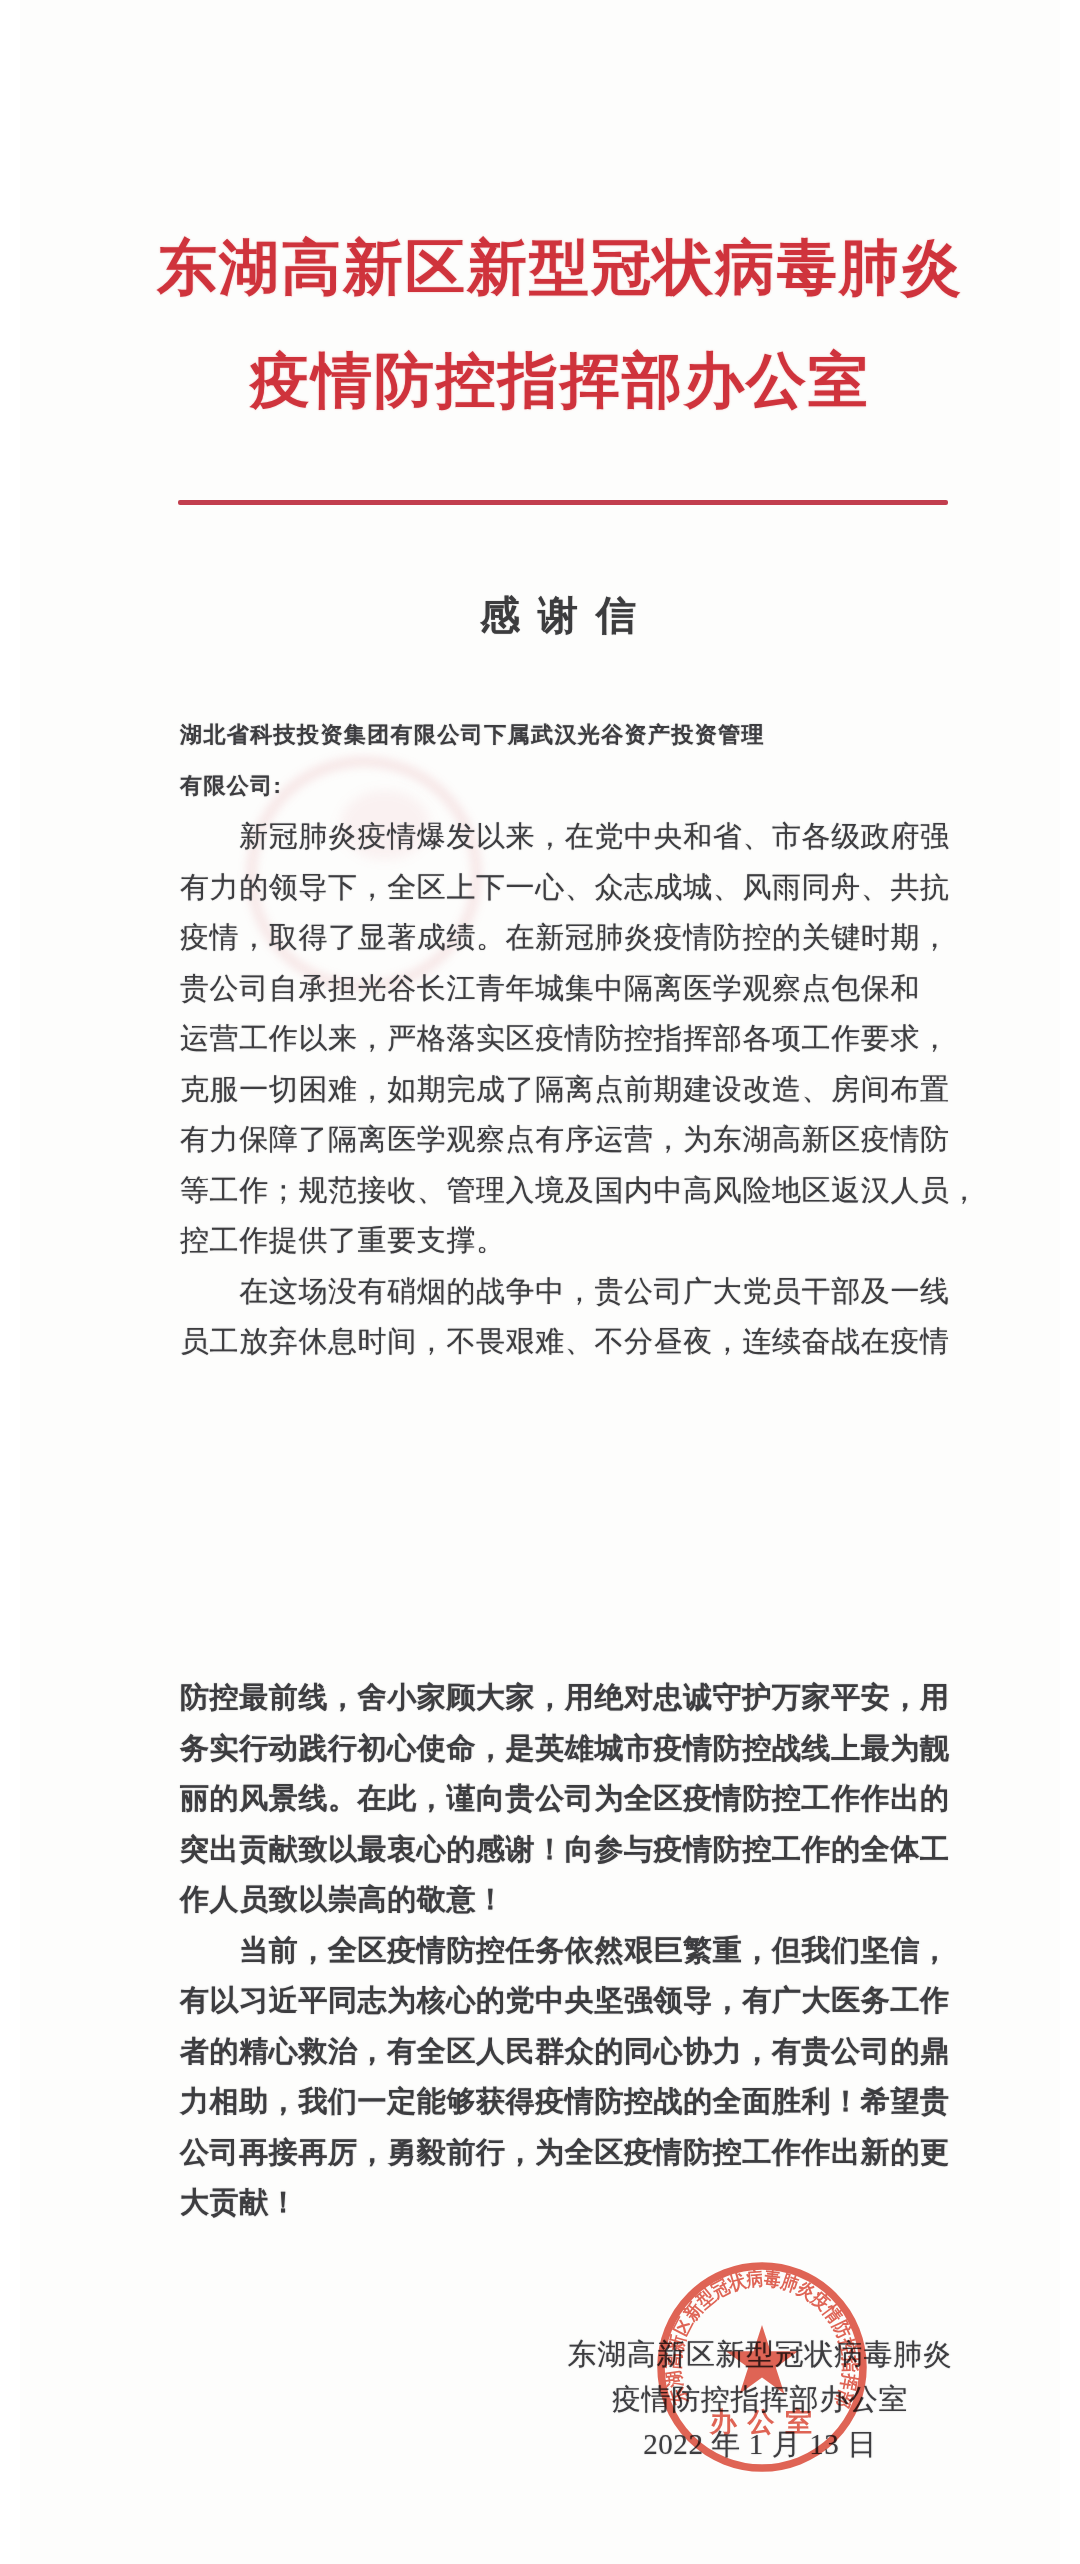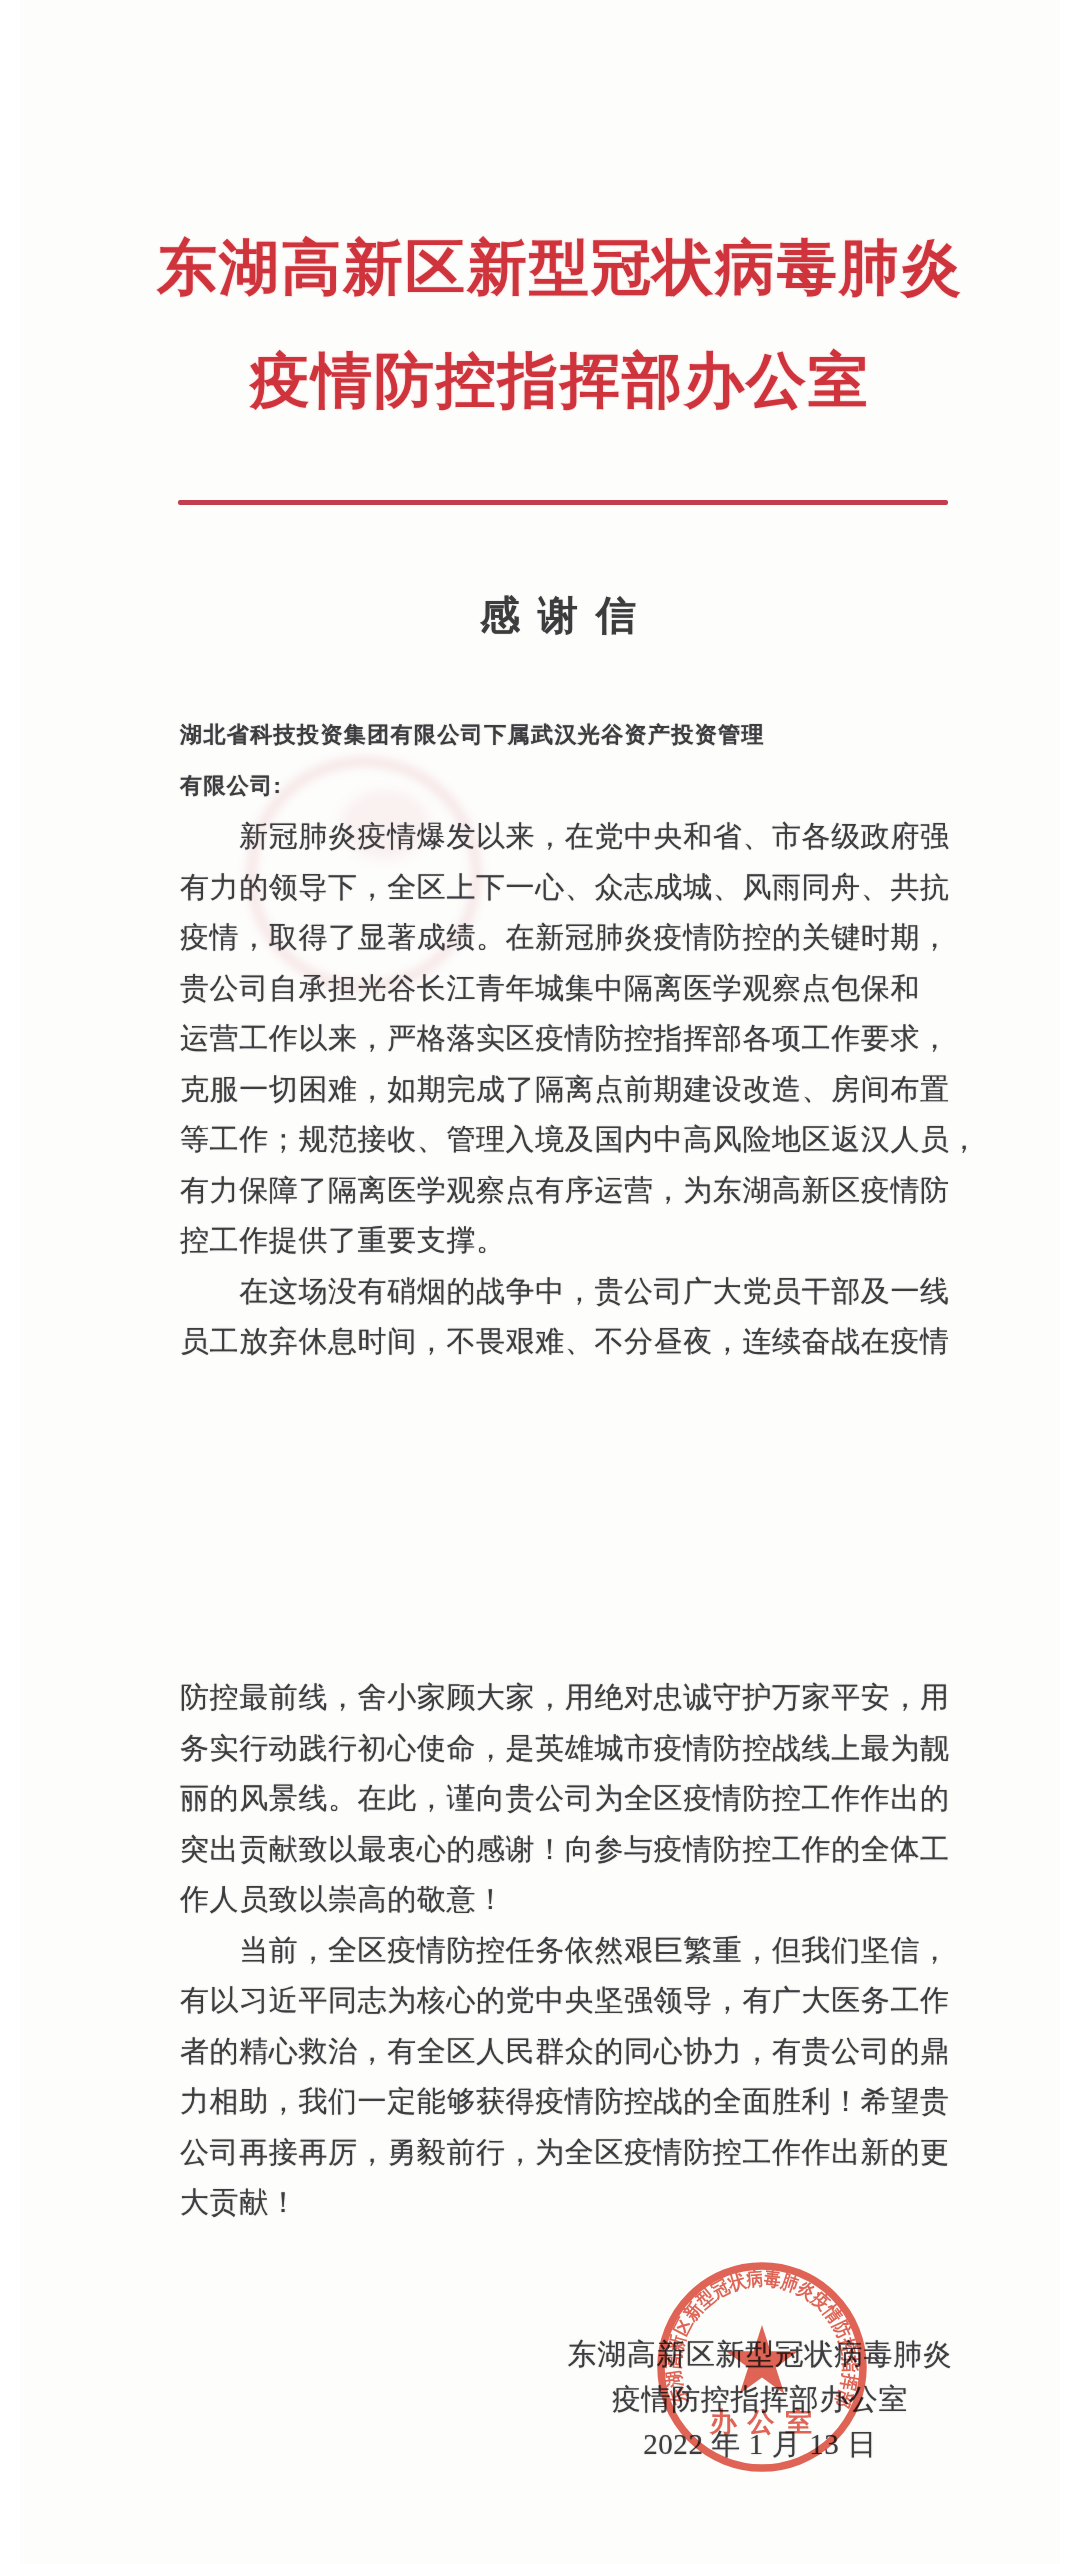--- a/index.html
+++ b/index.html
@@ -30,21 +30,21 @@
     font-size:29px;letter-spacing:.6px;color:var(--body-ink,#3d3d40);
     text-shadow:0 0 1.2px rgba(55,55,58,.5);
   }
   .body-block .line{height:50.5px;line-height:50.5px;white-space:nowrap;}
   .body-block .line.bold{
     font-weight:bold;letter-spacing:1.4px;
     font-family:"Liberation Sans","DejaVu Sans",sans-serif;
     font-size:22px;
   }
   .p1{top:710px;}
-  .p2{top:1672px;}
+  .p2{top:1672px;font-weight:bold;}
   
   .signature{
     position:absolute;top:2332px;left:440px;width:600px;text-align:center;
     font-size:29px;letter-spacing:.6px;color:var(--body-ink,#3d3d40);
     text-shadow:0 0 1.2px rgba(55,55,58,.5);
   }
   .signature .sig-line{height:45px;line-height:45px;white-space:nowrap;}
   
   .seal{
     position:absolute;left:632px;top:2257px;width:220px;height:220px;
@@ -81,22 +81,22 @@
 
   <div class="body-block p1">
       <div class="line bold">湖北省科技投资集团有限公司下属武汉光谷资产投资管理</div>
       <div class="line bold">有限公司:</div>
       <div class="line">　　新冠肺炎疫情爆发以来，在党中央和省、市各级政府强</div>
       <div class="line">有力的领导下，全区上下一心、众志成城、风雨同舟、共抗</div>
       <div class="line">疫情，取得了显著成绩。在新冠肺炎疫情防控的关键时期，</div>
       <div class="line">贵公司自承担光谷长江青年城集中隔离医学观察点包保和</div>
       <div class="line">运营工作以来，严格落实区疫情防控指挥部各项工作要求，</div>
       <div class="line">克服一切困难，如期完成了隔离点前期建设改造、房间布置</div>
+      <div class="line">有力保障了隔离医学观察点有序运营，为东湖高新区疫情防</div>
       <div class="line">等工作；规范接收、管理入境及国内中高风险地区返汉人员，</div>
-      <div class="line">有力保障了隔离医学观察点有序运营，为东湖高新区疫情防</div>
       <div class="line">控工作提供了重要支撑。</div>
       <div class="line">　　在这场没有硝烟的战争中，贵公司广大党员干部及一线</div>
       <div class="line">员工放弃休息时间，不畏艰难、不分昼夜，连续奋战在疫情</div>
     </div>
 
   <div class="body-block p2">
       <div class="line">防控最前线，舍小家顾大家，用绝对忠诚守护万家平安，用</div>
       <div class="line">务实行动践行初心使命，是英雄城市疫情防控战线上最为靓</div>
       <div class="line">丽的风景线。在此，谨向贵公司为全区疫情防控工作作出的</div>
       <div class="line">突出贡献致以最衷心的感谢！向参与疫情防控工作的全体工</div>

